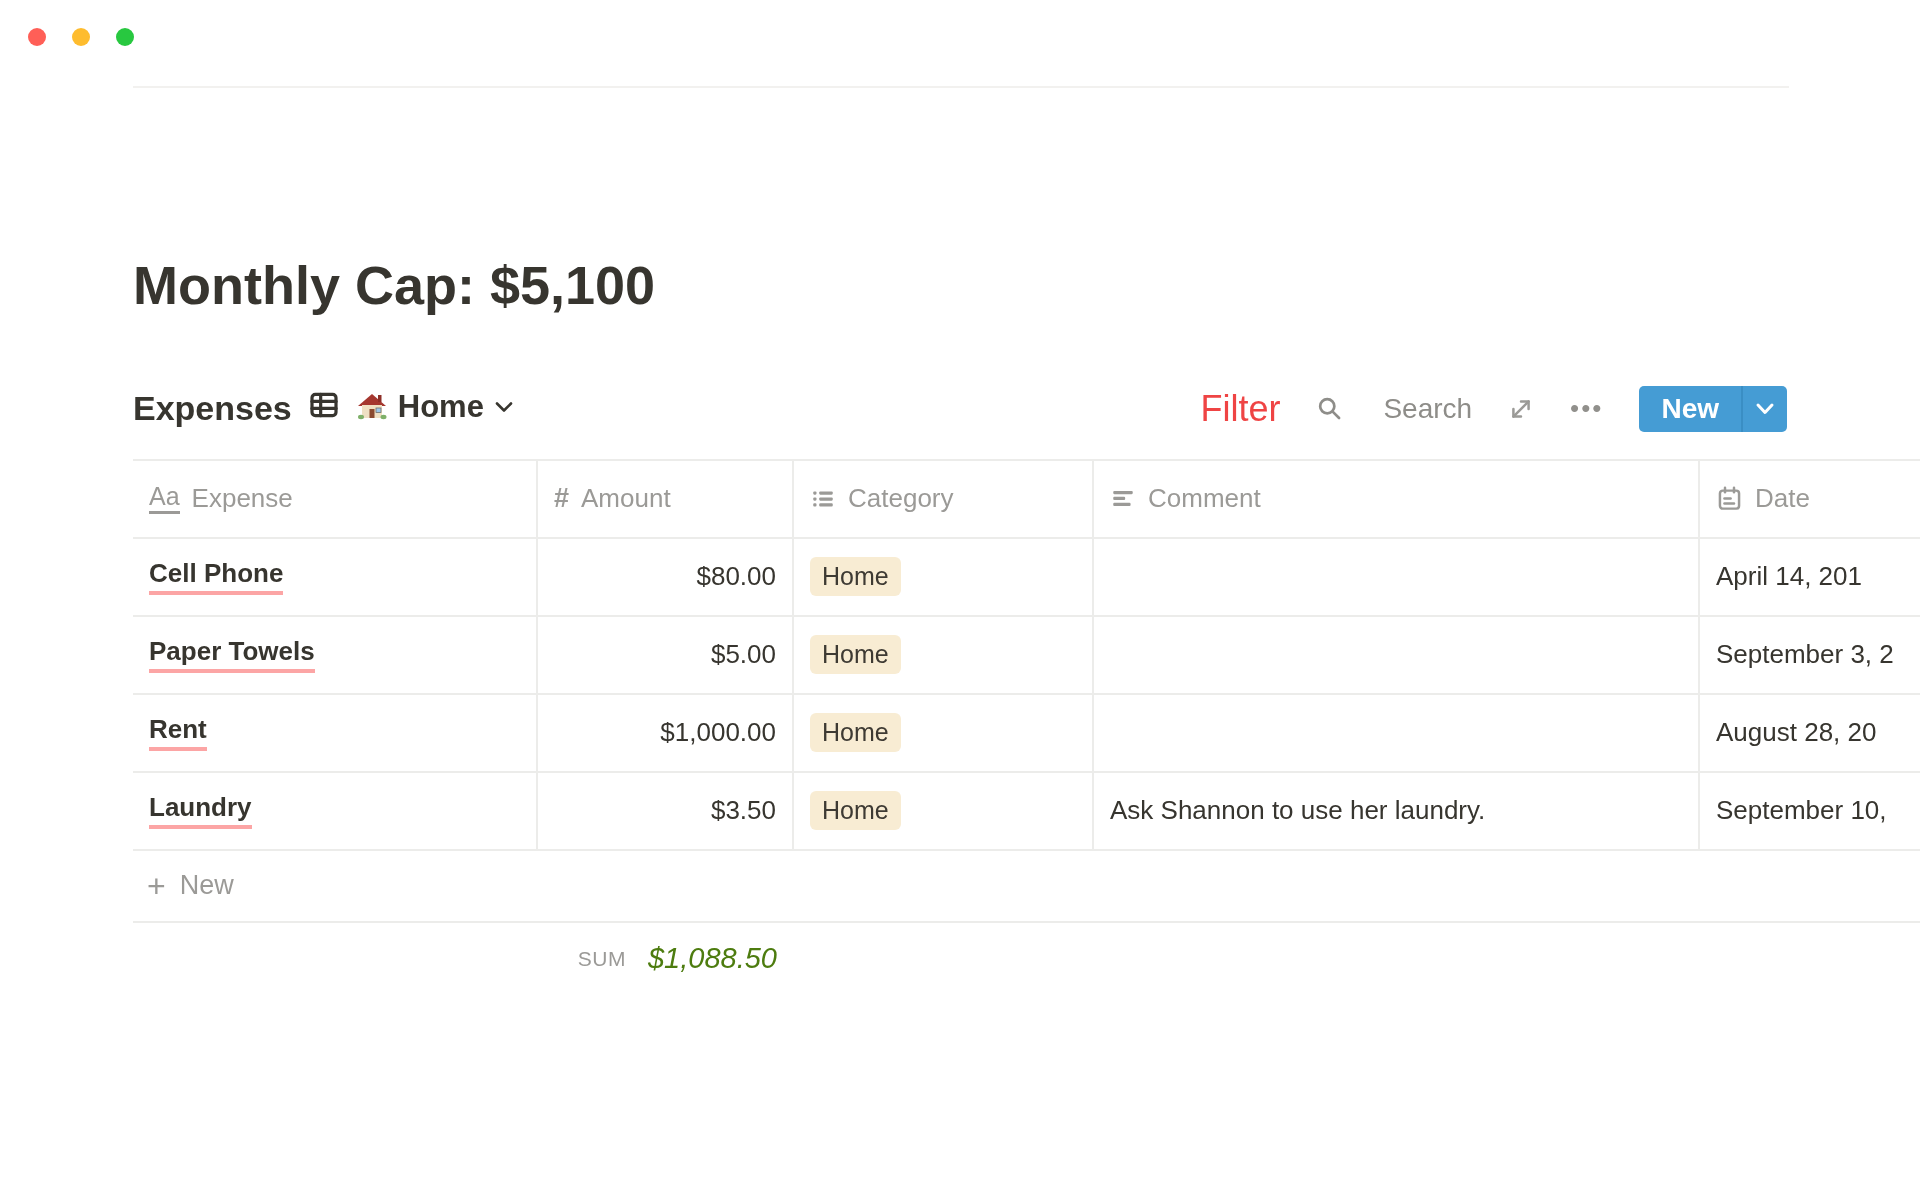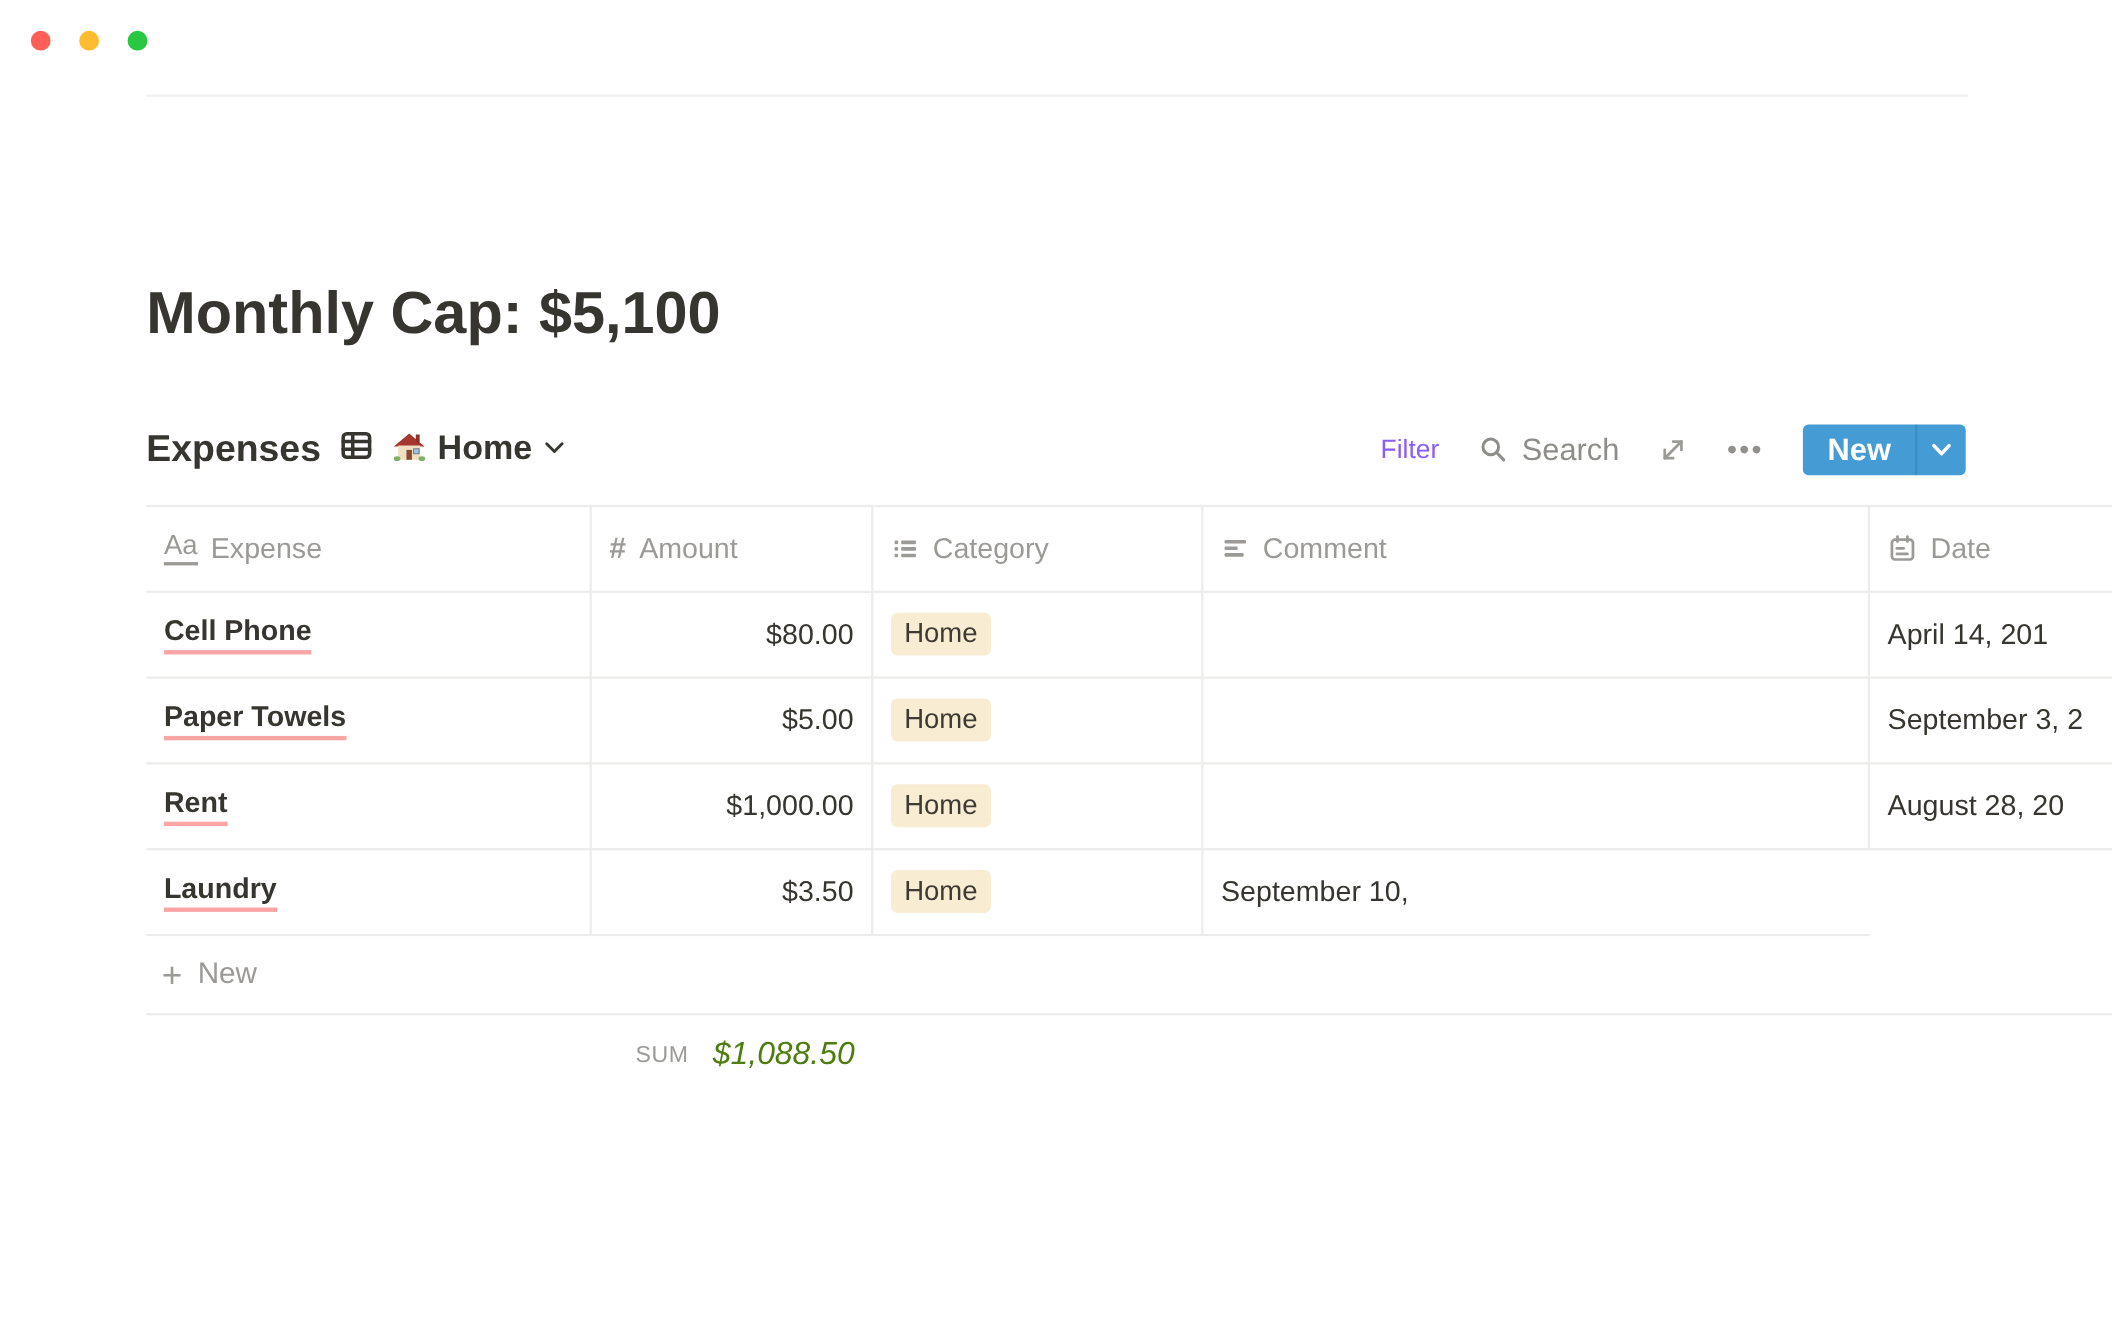--- a/index.html
+++ b/index.html
@@ -23,25 +23,25 @@
   .collection-header{display:flex;align-items:center;justify-content:space-between;
     margin-top:62px;padding-right:133px;height:54px;}
   .ch-left{display:flex;align-items:flex-start;gap:16px;}
   .view-name{margin:0;font-size:34px;font-weight:700;}
   .db-link{display:flex;align-items:center;gap:10px;cursor:pointer;}
   .db-name{font-size:31px;font-weight:700;}
   .icon{display:inline-flex;align-items:center;justify-content:center;}
 
   
   .toolbar{display:flex;align-items:center;gap:36px;}
-  .filter-btn{font-size:24px;color:#8b5cf6;background:none;border:none;padding:0;cursor:pointer;
+  .filter-btn{font-size:36px;color:#ef4444;background:none;border:none;padding:0;cursor:pointer;
     font-family:inherit;}
   .search-btn{display:flex;align-items:center;gap:12px;background:none;border:none;padding:0;
     cursor:pointer;font-family:inherit;}
-  .search-label{font-size:28px;color:#8E8D89;}
+  .search-label{font-size:28px;color:#8E8D89;margin-left:28px;}
   .more-btn{background:none;border:none;padding:0;cursor:pointer;font-size:26px;color:#91908C;
     letter-spacing:2px;font-family:inherit;}
   .new-btn{display:flex;align-items:stretch;background:#459CD4;border:none;border-radius:5px;
     overflow:hidden;padding:0;cursor:pointer;height:46px;font-family:inherit;}
   .new-btn .main{display:flex;align-items:center;padding:0 22px;font-size:28px;font-weight:700;
     color:#fff;}
   .new-btn .divider{width:2px;background:#3A8EC4;}
   .new-btn .chev{display:flex;align-items:center;justify-content:center;width:44px;}
 
   
@@ -247,20 +247,21 @@
         </div>
 
         <div class="trow">
           <div class="cell colbord">
             <span class="expense-name">Laundry</span>
           </div>
           <div class="cell colbord amount">$3.50</div>
           <div class="cell colbord">
             <span class="tag">Home</span>
           </div>
+          <div class="cell colbord">Ask Shannon to use her laundry.</div>
           <div class="cell">September 10,</div>
         </div>
 
       </div>
 
       <button class="new-row">
         <span class="plus">+</span>
         <span>New</span>
       </button>
 

